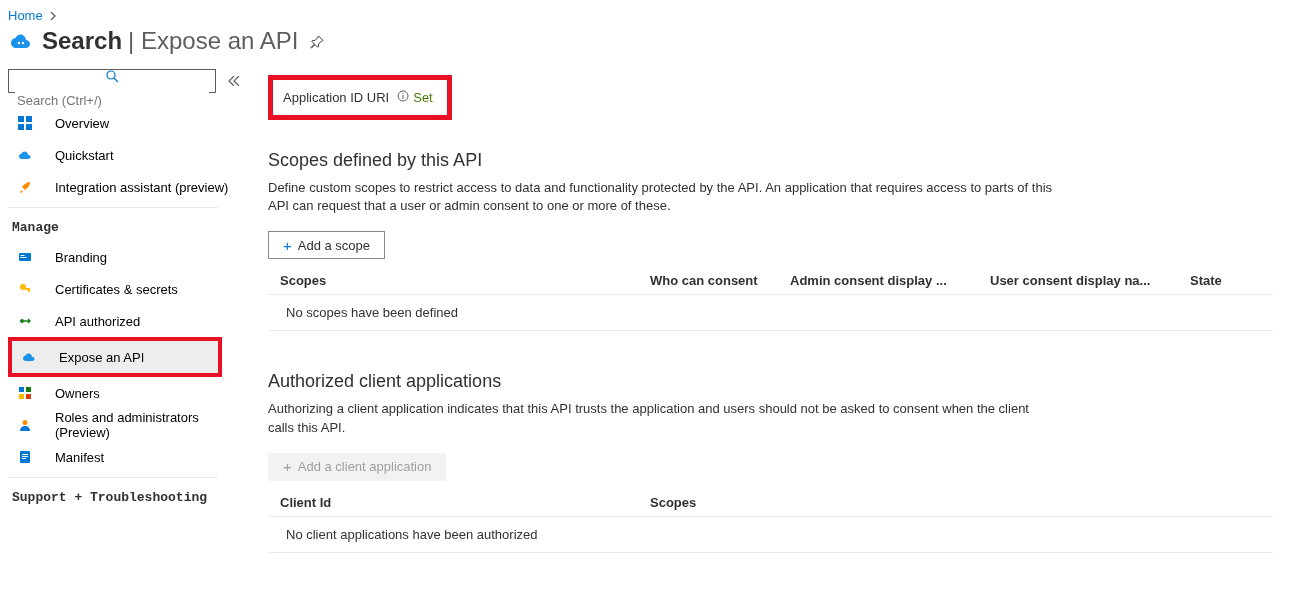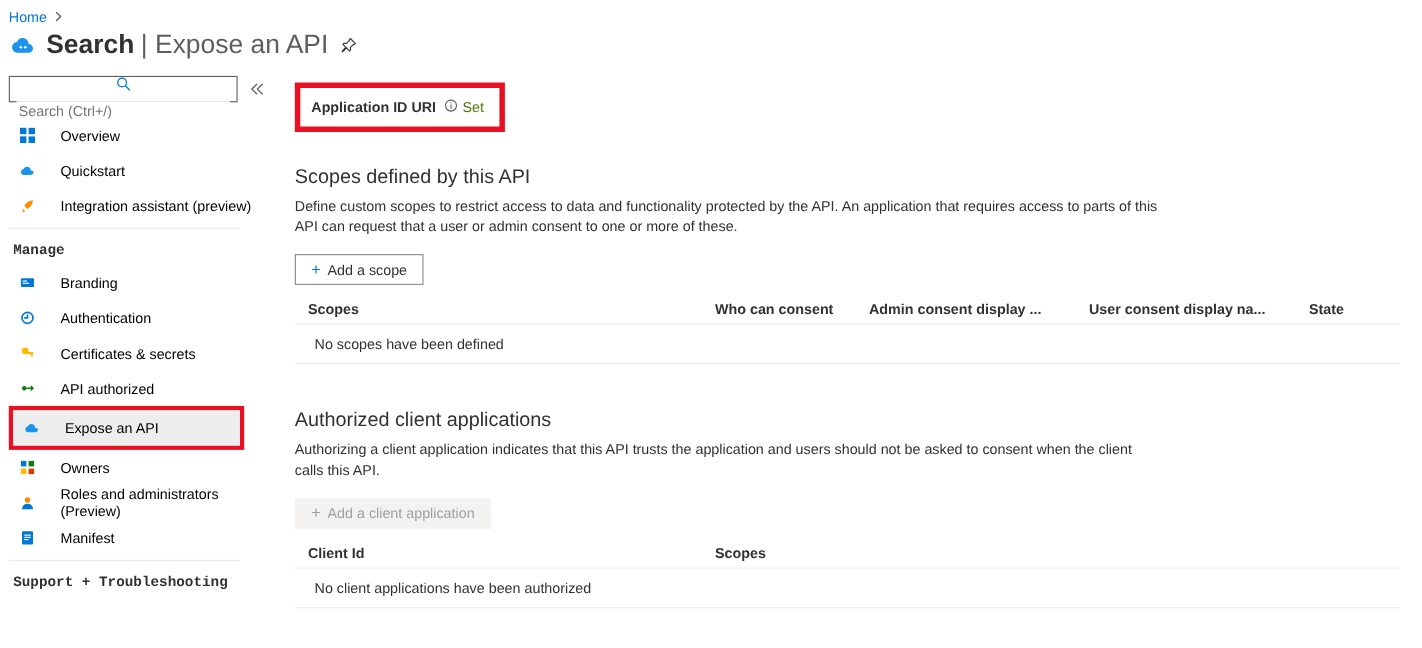--- a/index.html
+++ b/index.html
@@ -129,21 +129,21 @@
 
   
   .app-id-row {
     display: inline-flex;
     align-items: center;
     gap: 4px;
     border: 5px solid #e81123;
     padding: 10px 14px 10px 10px;
     margin-bottom: 30px;
   }
-  .app-id-label { font-weight: 700; }
+  .app-id-label { font-weight: 400; }
   .info-icon { color: #605e5c; }
   .set-link { color: #4d7c0f; cursor: pointer; }
 
   .section-title {
     font-size: 18px;
     font-weight: 400;
     color: #323130;
     margin-bottom: 8px;
   }
   .section-desc {
@@ -291,29 +291,20 @@
             <rect x="1" y="3" width="12" height="8" rx="1" fill="#0078d4"></rect>
             <rect x="2.5" y="5" width="4" height="1" fill="#fff"></rect>
             <rect x="2.5" y="7" width="6" height="1" fill="#fff"></rect>
           </svg>
       </span>
       <span>Branding</span>
     </div>
     <div class="nav-item">
       <span class="nav-icon">
         <svg width="14" height="14" viewBox="0 0 14 14">
-            <circle cx="7" cy="7" r="5" stroke="#0078d4" stroke-width="1.5" fill="none"></circle>
-            <path d="M4 7 L7 7 L7 4" stroke="#0078d4" stroke-width="1.5" fill="none"></path>
-          </svg>
-      </span>
-      <span>Authentication</span>
-    </div>
-    <div class="nav-item">
-      <span class="nav-icon">
-        <svg width="14" height="14" viewBox="0 0 14 14">
             <circle cx="5" cy="5" r="3" fill="#ffb900"></circle>
             <rect x="7" y="6" width="5" height="2" fill="#ffb900"></rect>
             <rect x="10" y="8" width="2" height="2" fill="#ffb900"></rect>
           </svg>
       </span>
       <span>Certificates &amp; secrets</span>
     </div>
     <div class="nav-item">
       <span class="nav-icon">
         <svg width="14" height="14" viewBox="0 0 14 14">

